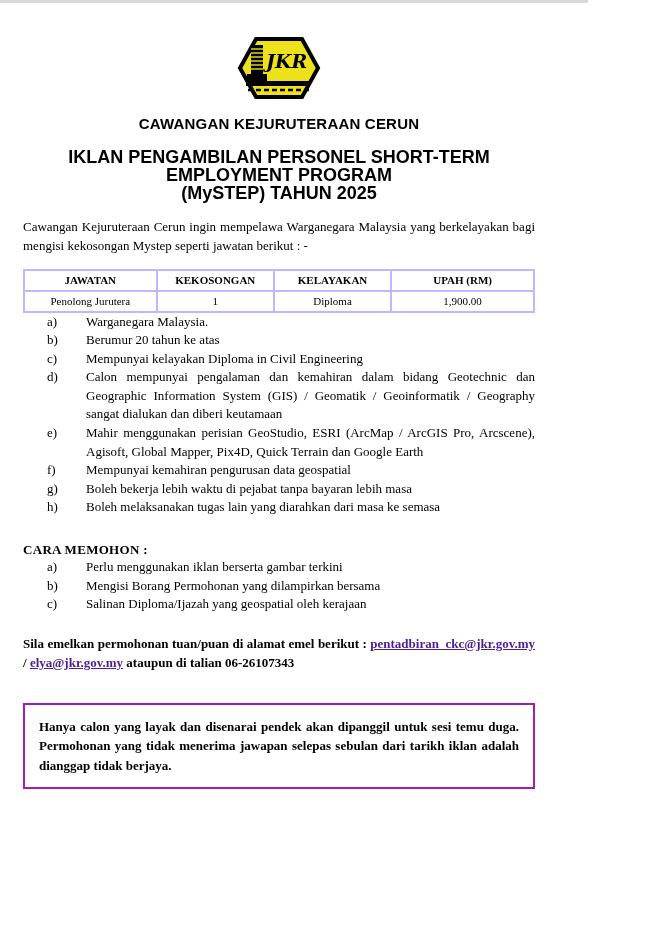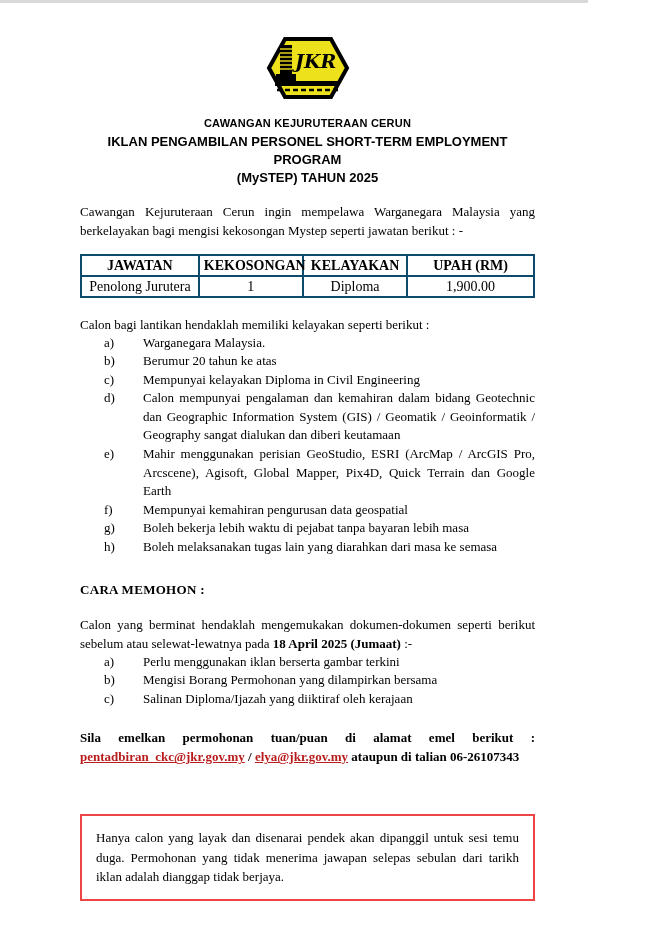--- a/index.html
+++ b/index.html
@@ -2,63 +2,64 @@
 <html><head>
 <meta charset="utf-8">
 <style>
   html,body { margin:0; padding:0; background:#fff; }
   .page {
     position:relative;
     width:588px; height:935px;
     background:#fff;
     border-top:3px solid #d9d9d9;
     box-sizing:border-box;
-    padding:33px 53px 0 80px;
+    padding:33px 53px 0 23px;
     font-family:"Liberation Serif","DejaVu Serif",serif;
     font-size:13px; color:#000;
     overflow:hidden;
   }
   .logo-wrap { text-align:center; margin-bottom:11px; }
   .logo { width:84px; height:64px; display:inline-block; }
   .org-line {
     text-align:center;
     font-family:"Liberation Sans","DejaVu Sans",sans-serif;
-    font-weight:bold; font-size:11px; line-height:17.5px;
+    font-weight:bold; font-size:15px; line-height:17.5px;
     letter-spacing:.2px;
   }
   .ad-title {
     text-align:center;
     font-family:"Liberation Sans","DejaVu Sans",sans-serif;
-    font-weight:bold; font-size:13px; line-height:18px;
+    font-weight:bold; font-size:18px; line-height:18px;
+    margin-top:15px;
   }
   .para { text-align:justify; line-height:19px; margin-top:15px; }
   table.vacancy {
     border-collapse:collapse; width:100%; margin-top:14px;
     table-layout:fixed;
   }
   table.vacancy th, table.vacancy td {
-    border:2px solid #0c4a6e; text-align:center;
-    font-size:14px; line-height:15px; padding:2px 4px;
+    border:2px solid #c4b5fd; text-align:center;
+    font-size:11px; line-height:15px; padding:2px 4px;
   }
   table.vacancy th { font-weight:bold; }
   .col-jawatan { width:26%; } .col-kekosongan { width:23%; }
   .col-kelayakan { width:23%; } .col-upah { width:28%; }
   .section-heading { font-weight:bold; margin-top:25px; letter-spacing:.3px; }
   .list-intro { margin-top:17px; line-height:19px; }
   .li { display:flex; line-height:18.6px; }
   .li .marker { margin-left:24px; width:19px; flex:none; }
   .li .txt { flex:1; text-align:justify;margin-left:20px; }
   .italic { }
   .bold { font-weight:bold; }
   .contact { font-weight:bold; text-align:justify; line-height:19px; margin-top:20px; }
-  .contact a { color:#b91c1c; text-decoration:underline; }
+  .contact a { color:#4c1d95; text-decoration:underline; }
   .notice {
-    border:2px solid #ef4444;
-    margin-top:48px; padding:12px 14px;
-    font-weight:normal; text-align:justify; line-height:19.5px;
+    border:2px solid #a21caf;
+    margin-top:31px; padding:12px 14px;
+    font-weight:bold; text-align:justify; line-height:19.5px;
   }
 </style>
 </head>
 <body>
 
 <div class="page">
 
   <div class="logo-wrap">
     <svg class="logo" viewBox="0 0 84 64">
       <polygon points="19,3 65,3 81,32 65,61 19,61 3,32" fill="#ece11b" stroke="#000" stroke-width="4" stroke-linejoin="miter"></polygon>
@@ -101,21 +102,20 @@
     </tr>
     <tr>
       <td>Penolong Jurutera</td>
       <td>1</td>
       <td>Diploma</td>
       <td>1,900.00</td>
     </tr>
   </tbody>
     </table>
 
-  <div class="list-intro">Calon bagi lantikan hendaklah memiliki kelayakan seperti berikut :</div>
 
   <div>
     <div class="li">
       <span class="marker">a)</span>
       <span class="txt">Warganegara Malaysia.</span>
     </div>
     <div class="li">
       <span class="marker">b)</span>
       <span class="txt">Berumur 20 tahun ke atas</span>
     </div>
@@ -139,34 +139,33 @@
       <span class="marker">g)</span>
       <span class="txt">Boleh bekerja lebih waktu di pejabat tanpa bayaran lebih masa</span>
     </div>
     <div class="li">
       <span class="marker">h)</span>
       <span class="txt">Boleh melaksanakan tugas lain yang diarahkan dari masa ke semasa</span>
     </div>
   </div>
 
   <div class="section-heading">CARA MEMOHON :</div>
-  <div class="list-intro" style="text-align:justify;"><span>Calon yang berminat hendaklah mengemukakan dokumen-dokumen seperti berikut sebelum atau selewat-lewatnya pada </span><span class="bold">18 April 2025 (Jumaat)</span><span> :-</span></div>
 
   <div>
     <div class="li">
       <span class="marker">a)</span>
       <span class="txt"><span>Perlu menggunakan </span><span class="italic">iklan</span><span> berserta gambar terkini</span></span>
     </div>
     <div class="li">
       <span class="marker">b)</span>
       <span class="txt">Mengisi Borang Permohonan yang dilampirkan bersama</span>
     </div>
     <div class="li">
       <span class="marker">c)</span>
-      <span class="txt">Salinan Diploma/Ijazah yang diiktiraf oleh kerajaan</span>
+      <span class="txt">Salinan Diploma/Ijazah yang geospatial oleh kerajaan</span>
     </div>
   </div>
 
   <div class="contact"><span>Sila emelkan permohonan tuan/puan di alamat emel berikut : </span><a href="#">pentadbiran_ckc@jkr.gov.my</a><span> / </span><a href="#">elya@jkr.gov.my</a><span> ataupun di talian 06-26107343</span></div>
 
   <div class="notice">
     <span>Hanya calon yang layak dan disenarai pendek akan dipanggil untuk sesi temu duga. Permohonan yang tidak menerima jawapan selepas sebulan dari tarikh iklan adalah dianggap tidak berjaya.</span>
   </div>
 
 </div>

